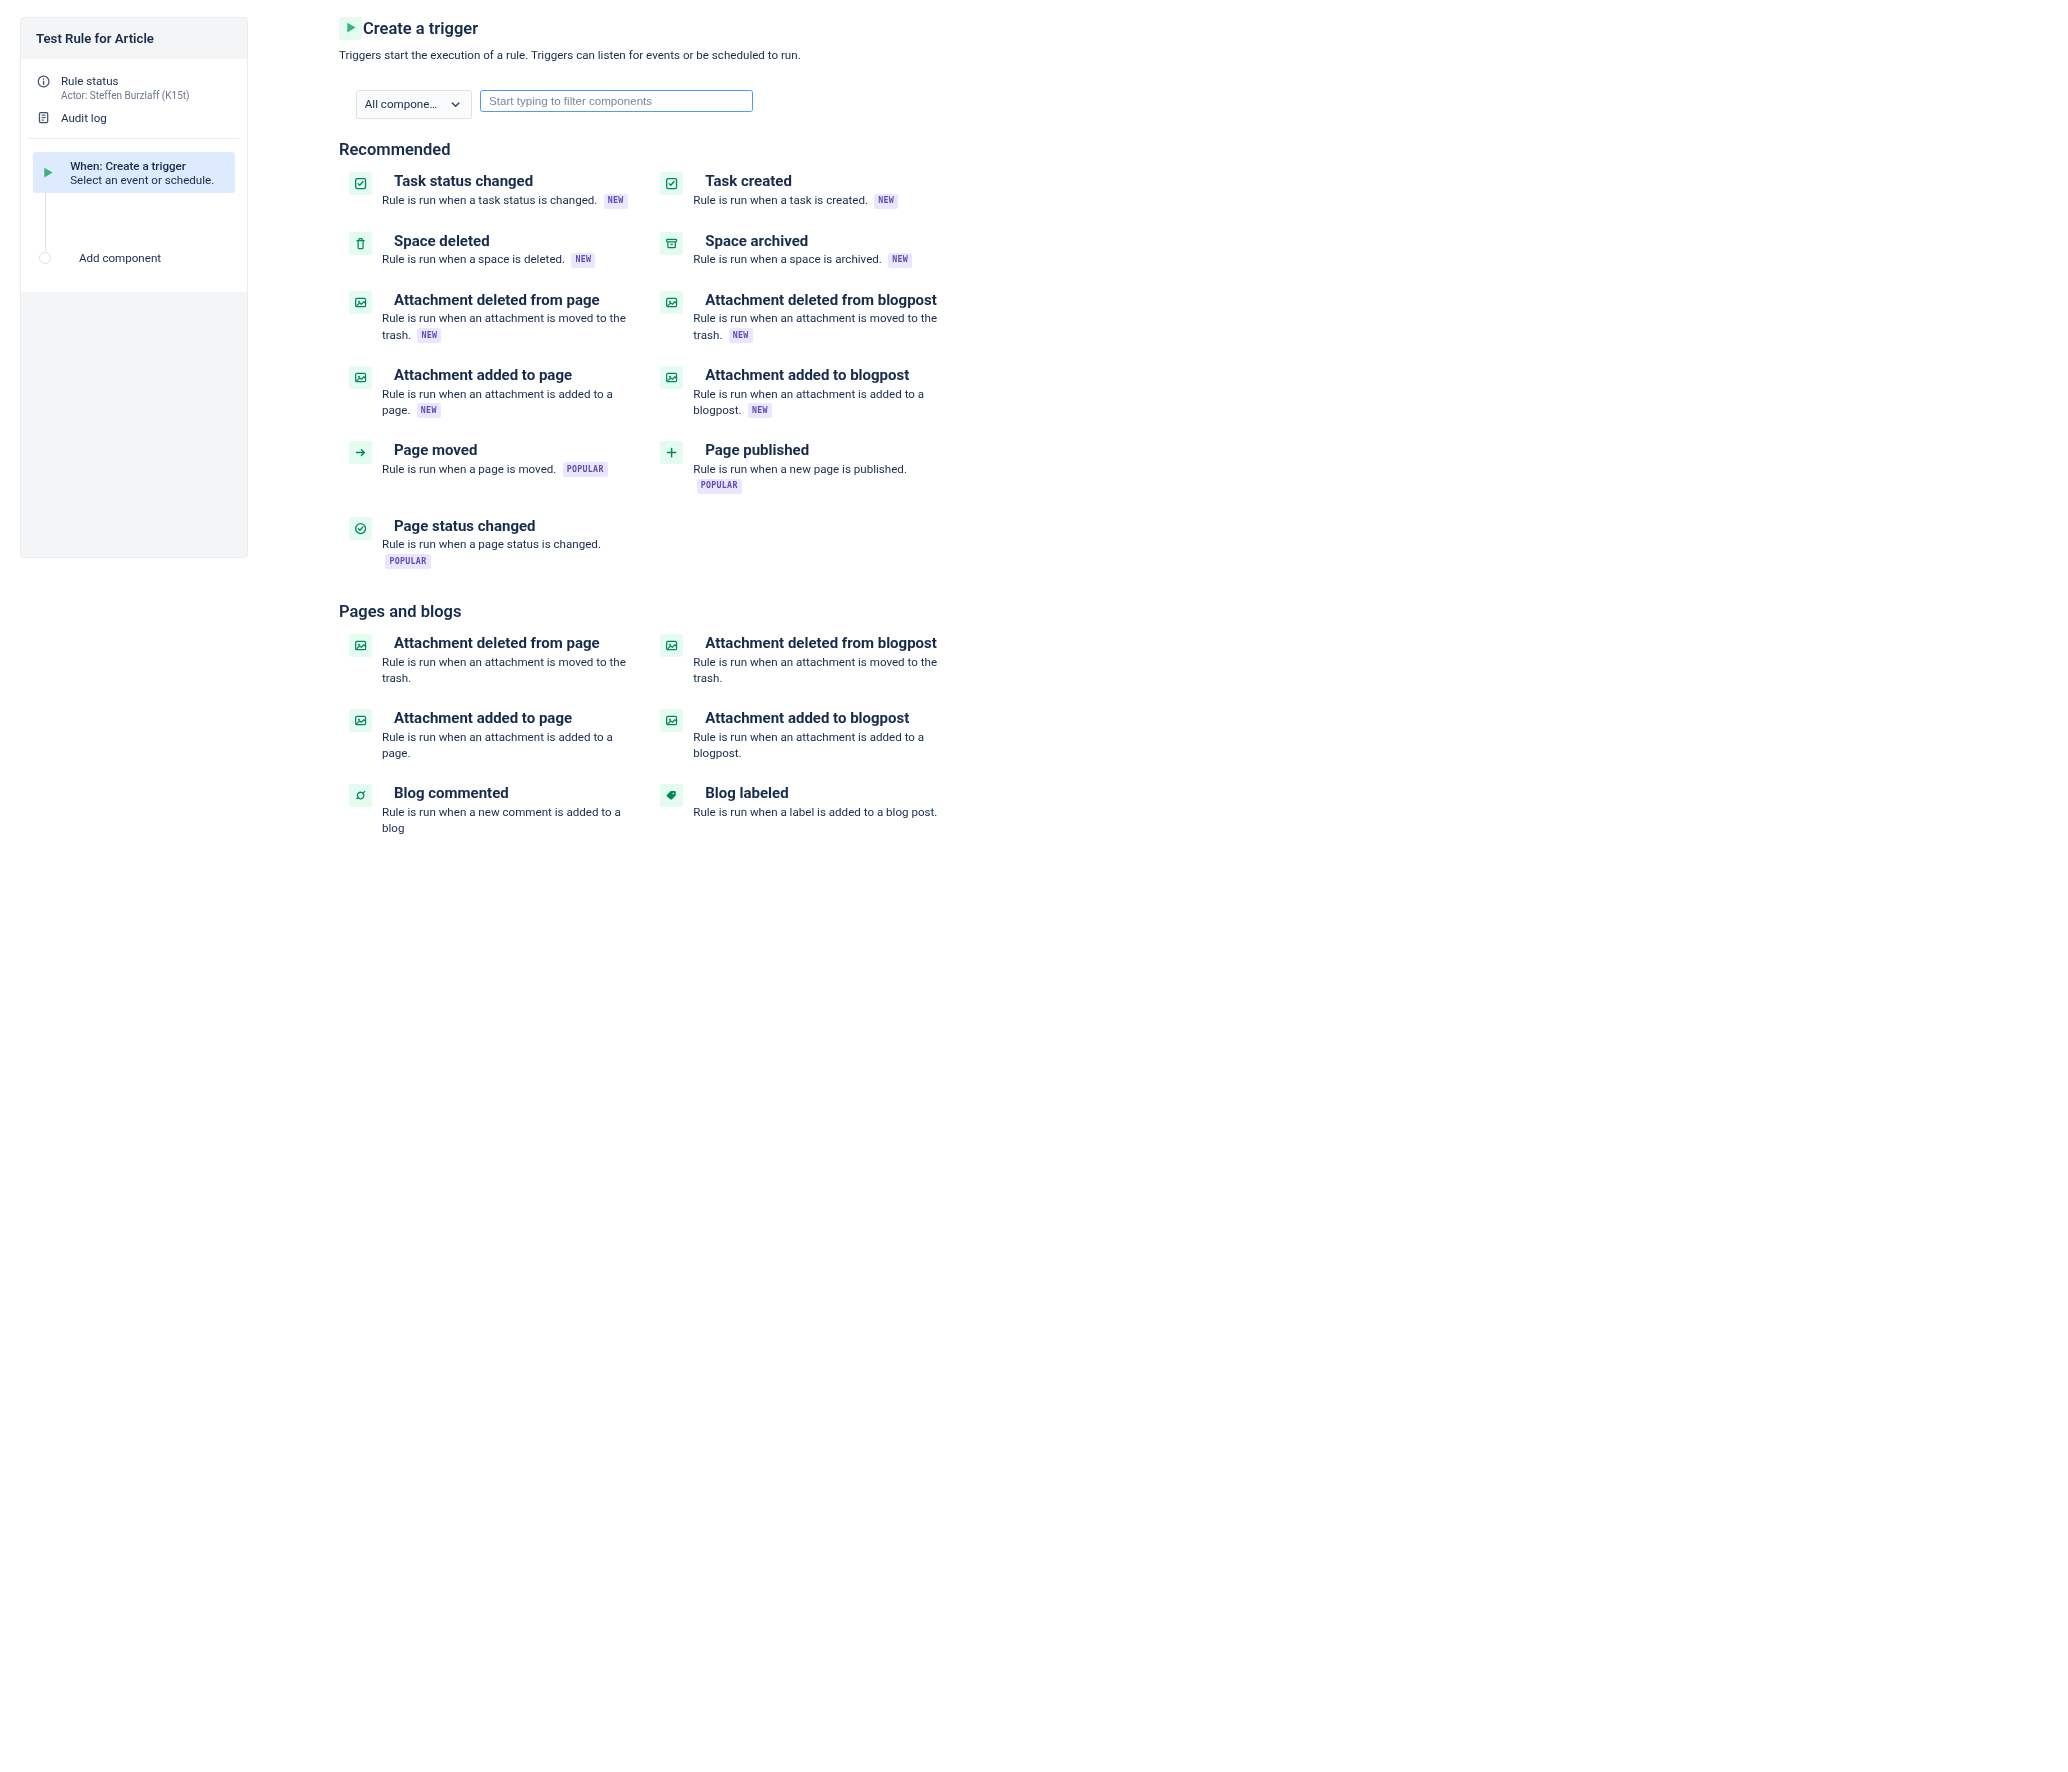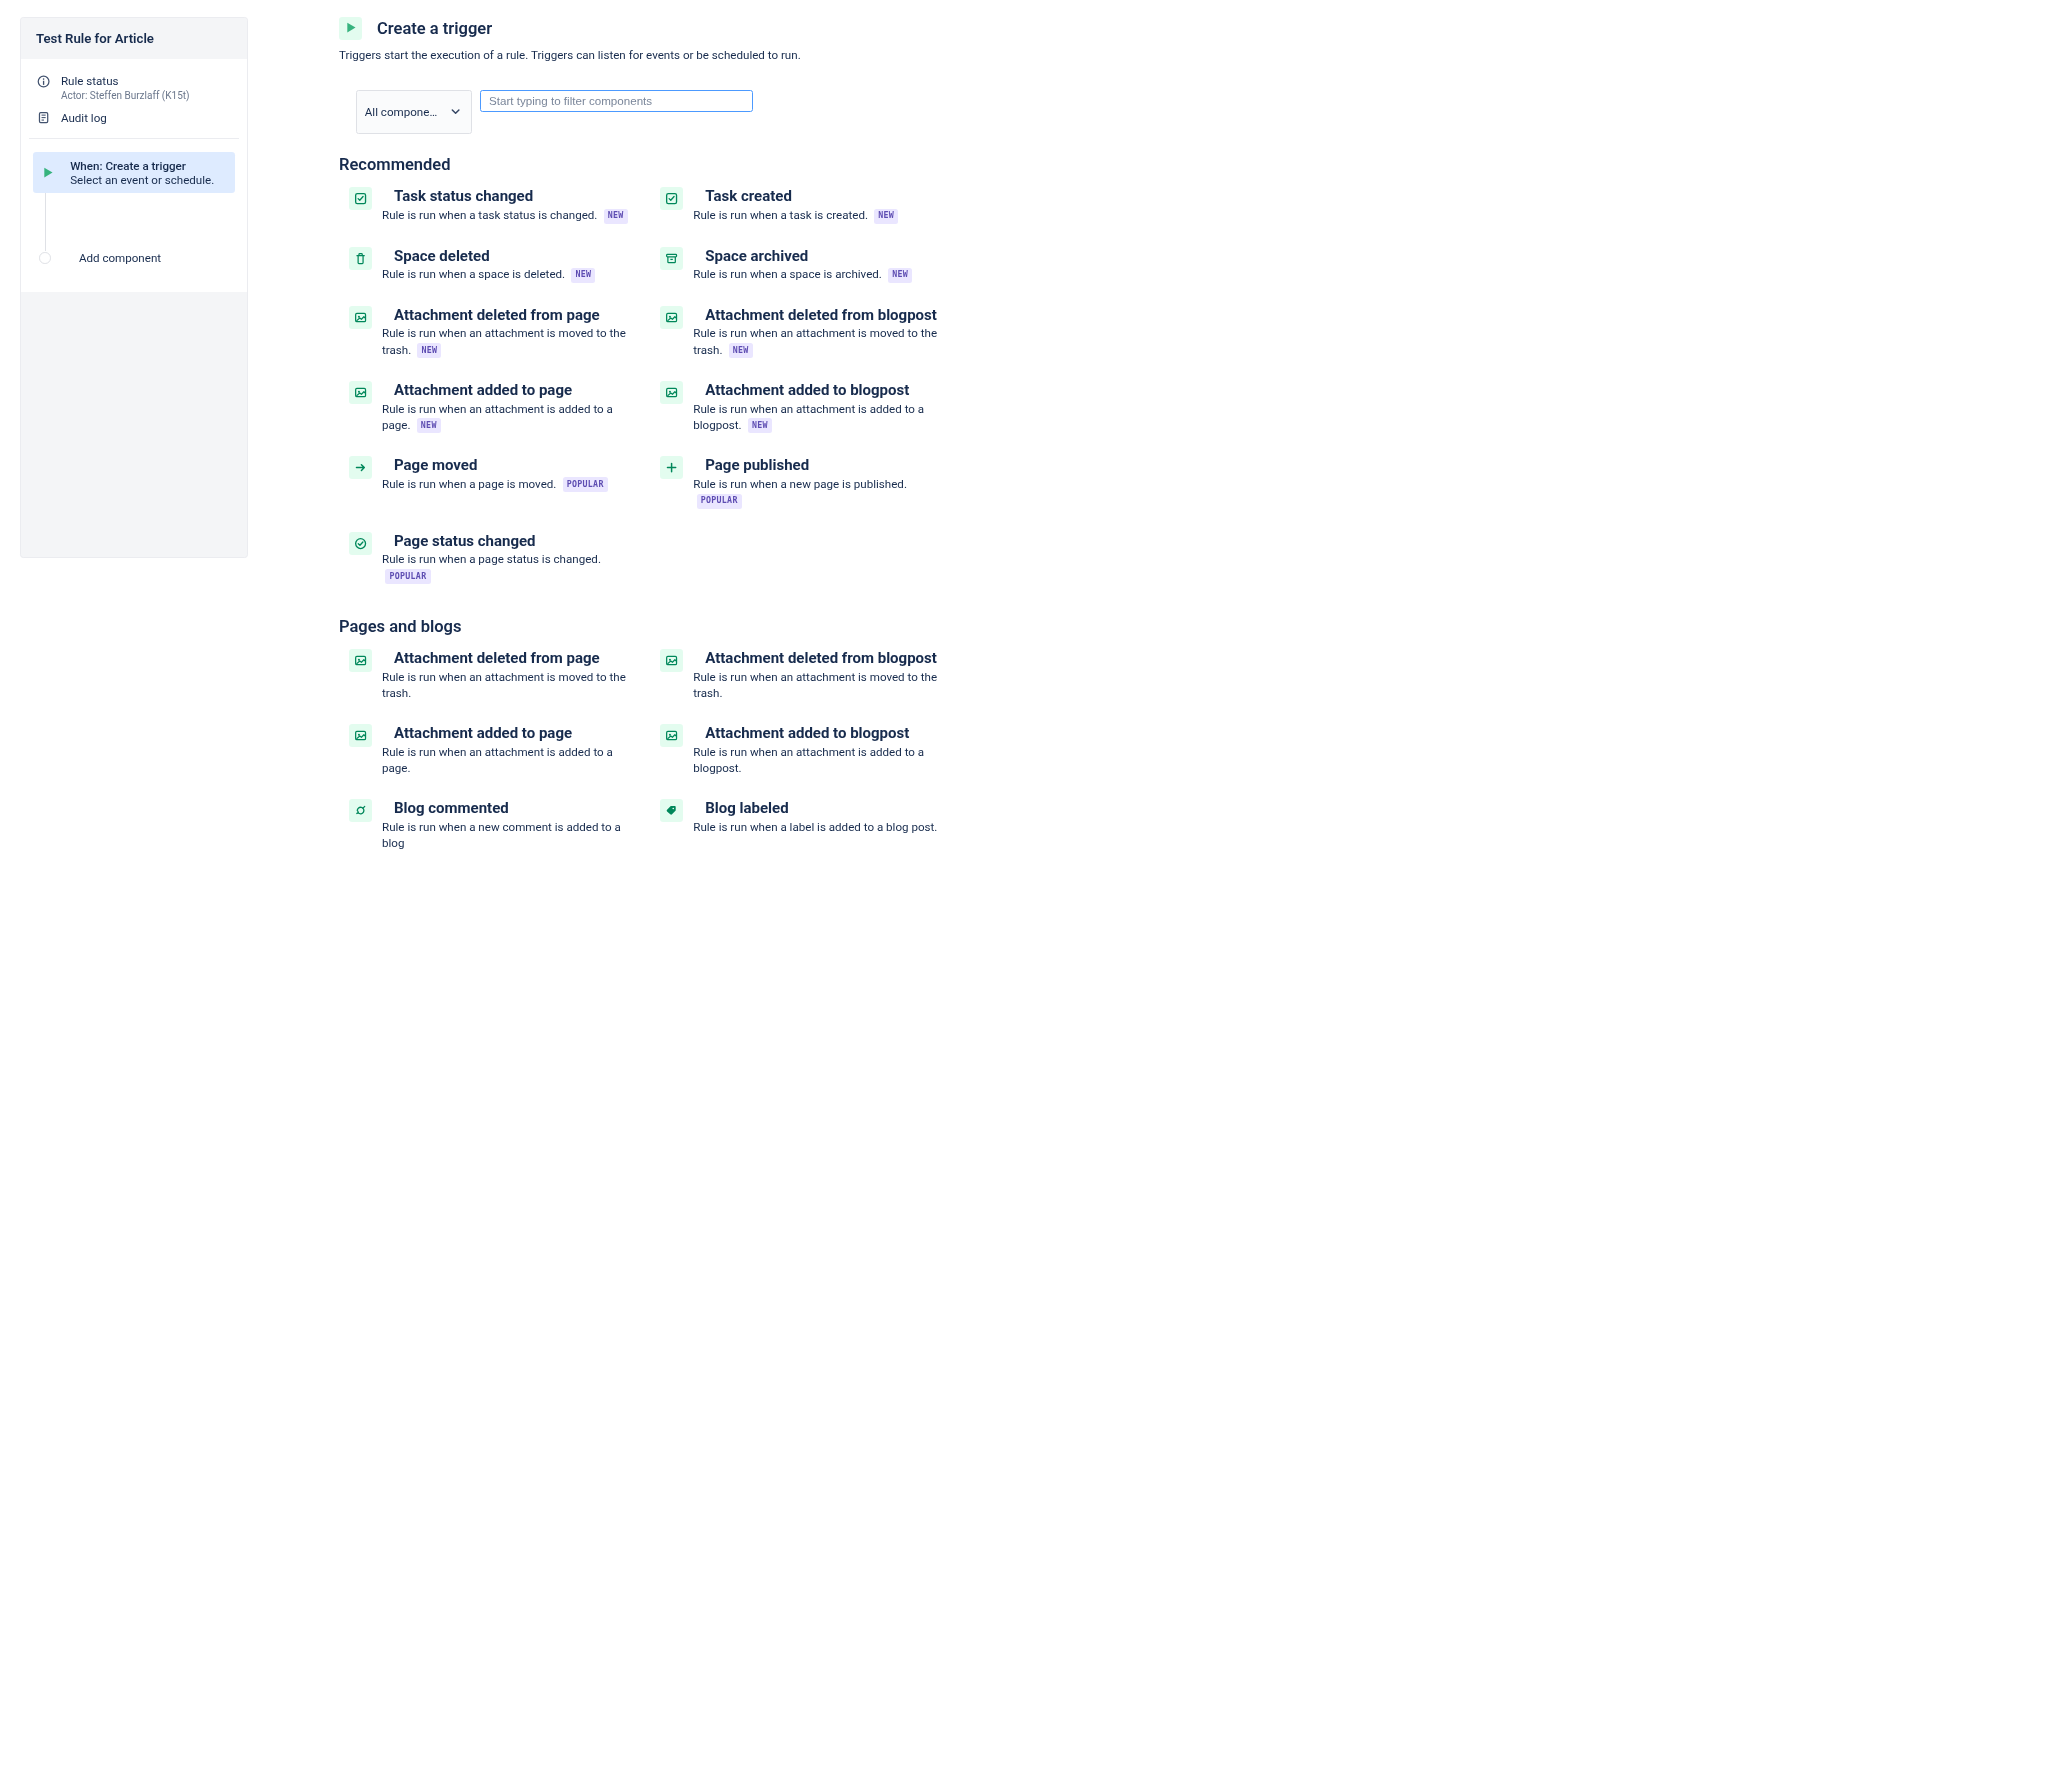--- a/index.html
+++ b/index.html
@@ -185,21 +185,21 @@
     font-size: 11.6px;
     color: #172B4D;
   }
   .main {
     flex: 1;
     min-width: 0;
   }
   .main-header {
     display: flex;
     align-items: center;
-    gap: 15px;
+    gap: 1px;
     margin-bottom: 8.3px;
     text-align: center;
   }
   .play-box {
     width: 23px;
     height: 23px;
     background: #E3FCEF;
     border-radius: 3.3px;
     display: flex;
     align-items: center;
@@ -219,21 +219,21 @@
   }
   .main-desc { margin-left: 0; }
   .filter-row {
     display: flex;
     gap: 8.3px;
     margin-bottom: 21.5px;
     margin-left: 16.5px;
   }
   .dropdown {
     width: 116px;
-    height: 44px;
+    height: 29px;
     border: 0.8px solid #DFE1E6;
     border-radius: 2.5px;
     background: #FAFBFC;
     display: flex;
     align-items: center;
     justify-content: space-between;
     padding: 0 8.3px;
     cursor: pointer;
     font-size: 11.6px;
     color: #172B4D;

